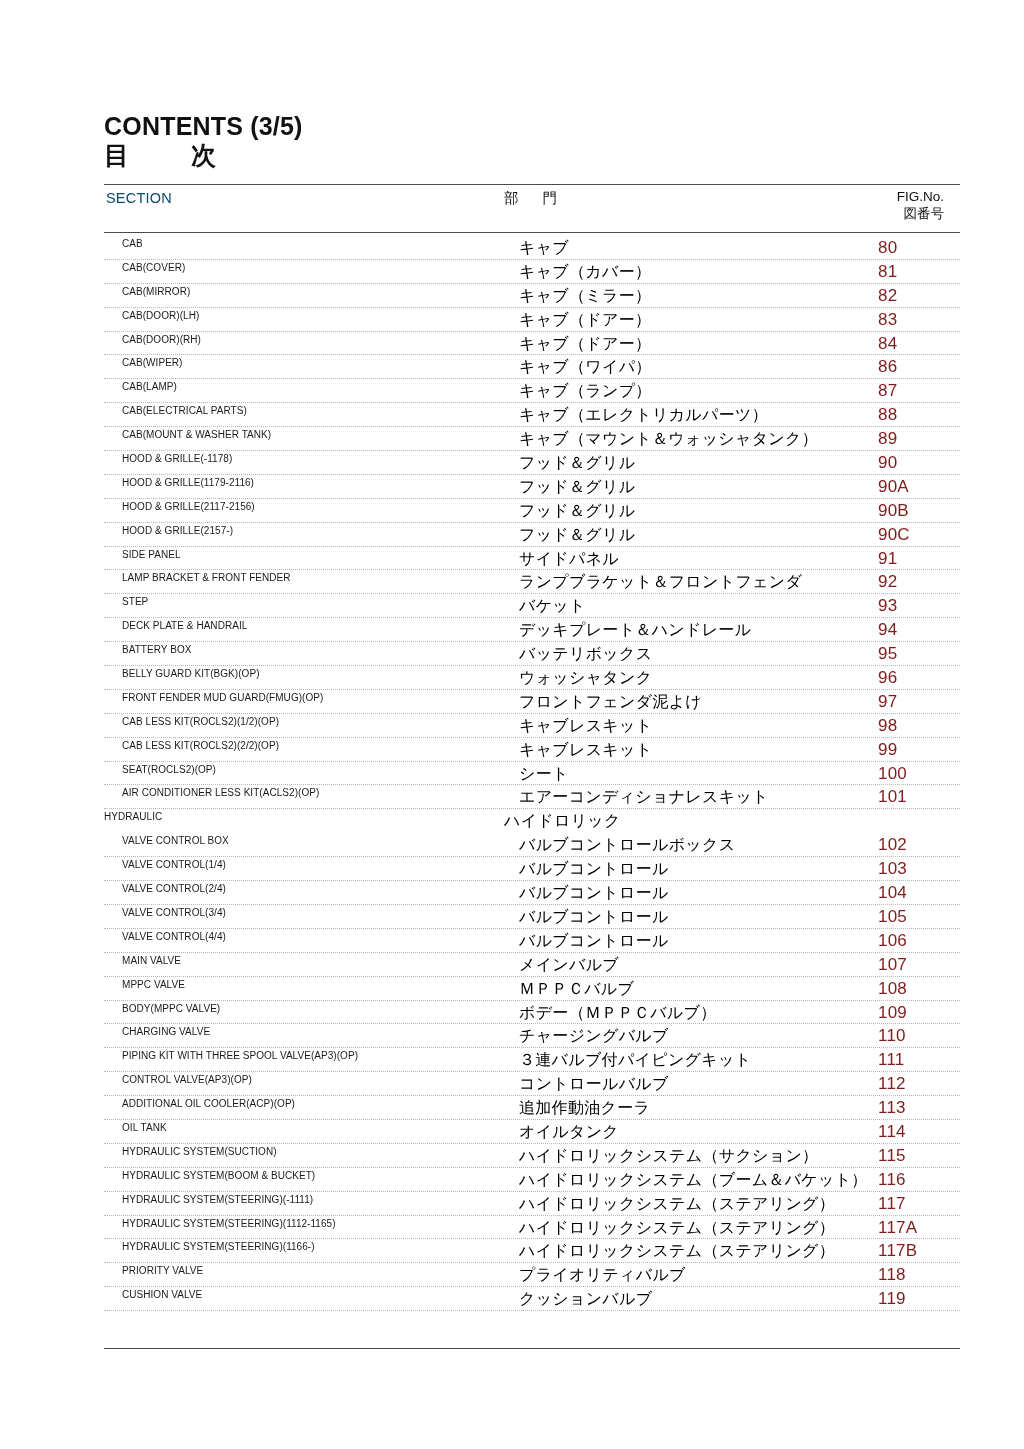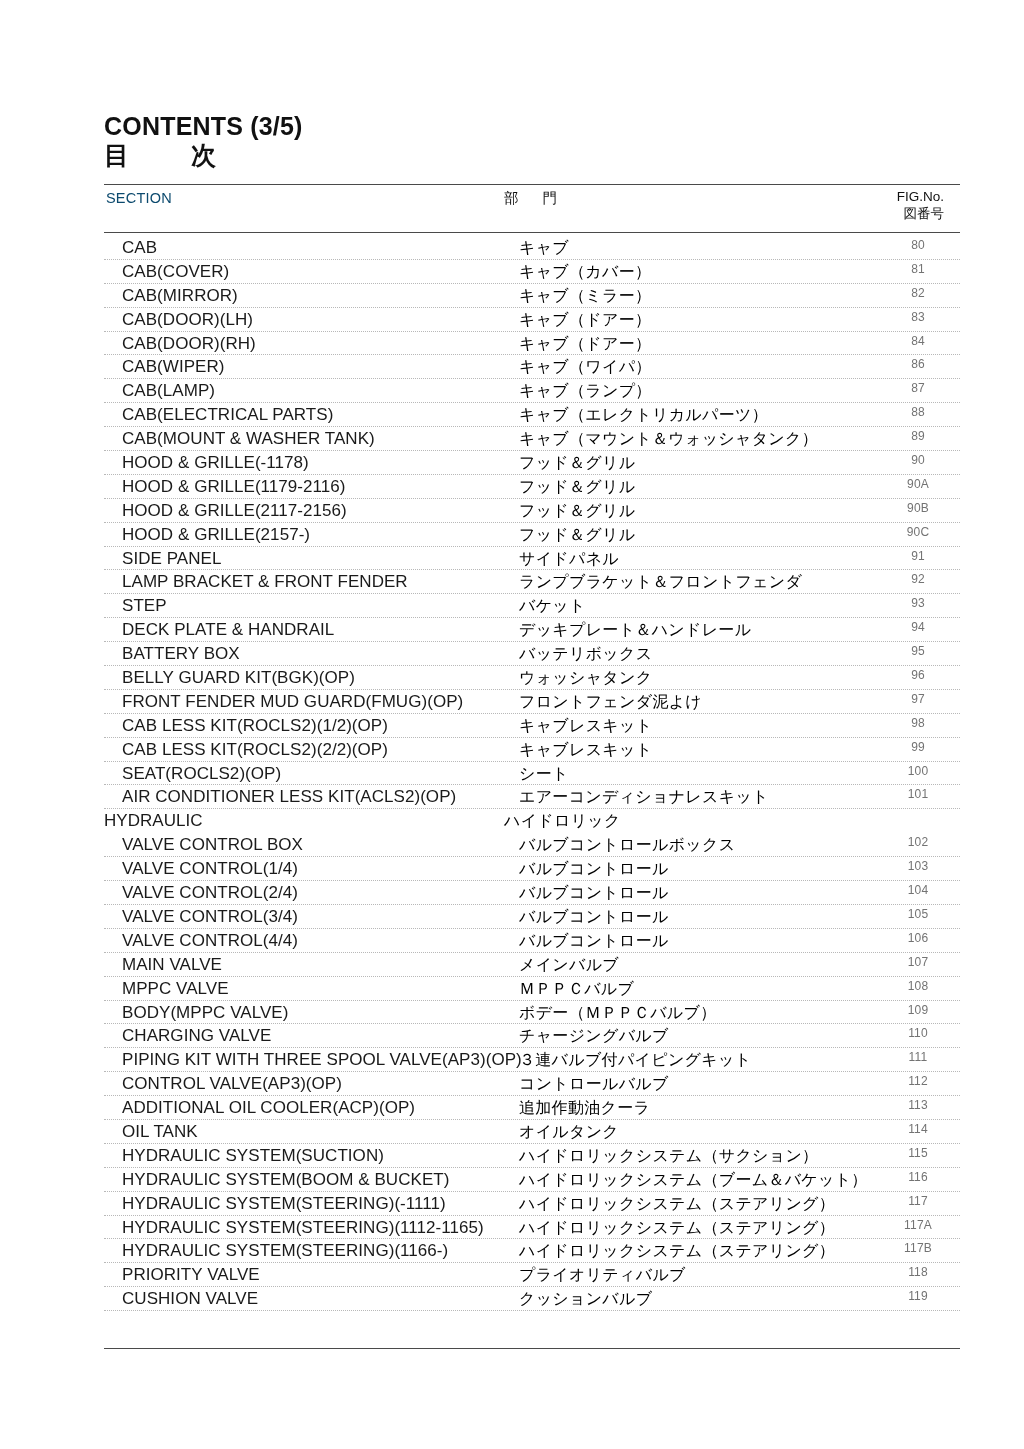--- a/index.html
+++ b/index.html
@@ -133,21 +133,21 @@
     bottom: 0;
     height: 0;
     border-bottom: 1px dotted #b8b8b8;
   }
   .row.no-dots .dots { border-bottom: none; }
 
   .c-en {
     position: absolute;
     left: 18px;
     top: 2px;
-    font-size: 17px;
+    font-size: 10px;
     color: #1a1a1a;
     letter-spacing: 0.05px;
     white-space: nowrap;
   }
   .row.level0 .c-en { left: 0px; }
 
   .c-jp {
     position: absolute;
     left: 415px;
     top: 2px;
@@ -156,23 +156,23 @@
     white-space: nowrap;
     letter-spacing: 0.3px;
   }
   .row.level0 .c-jp { left: 400px; }
 
   .c-fig {
     position: absolute;
     right: 2px;
     top: 2px;
     width: 80px;
-    text-align: center;
-    font-size: 12px;
-    color: #737373;
+    text-align: left;
+    font-size: 17px;
+    color: #7f1d1d;
     letter-spacing: 0.2px;
   }
 </style>
 </head>
 <body>
 
 <div class="page">
 
   <div class="title-block">
     <div class="title-en">CONTENTS (3/5)</div>

